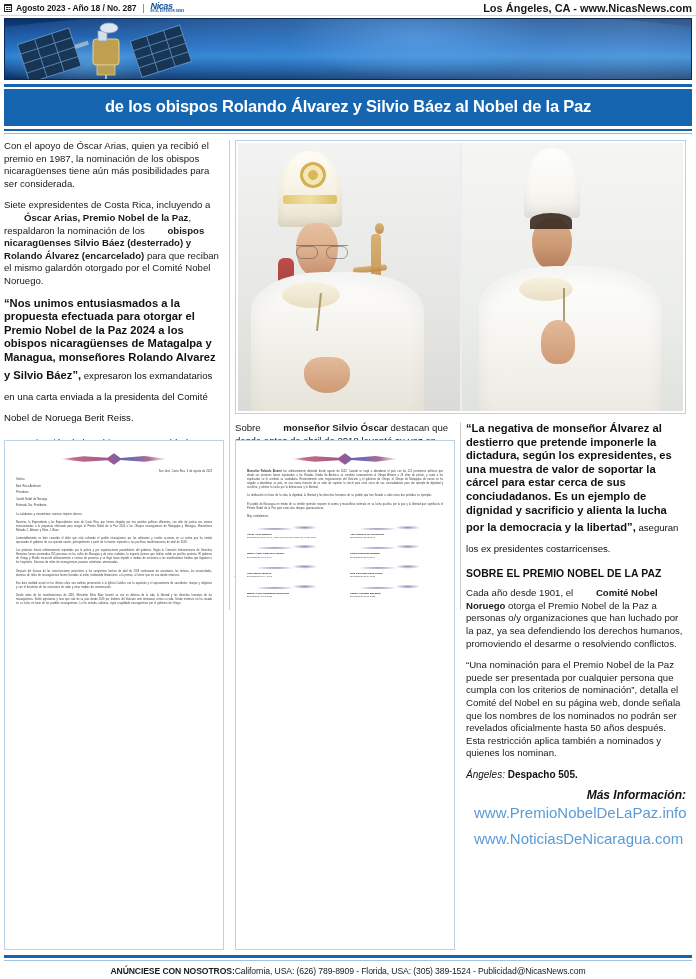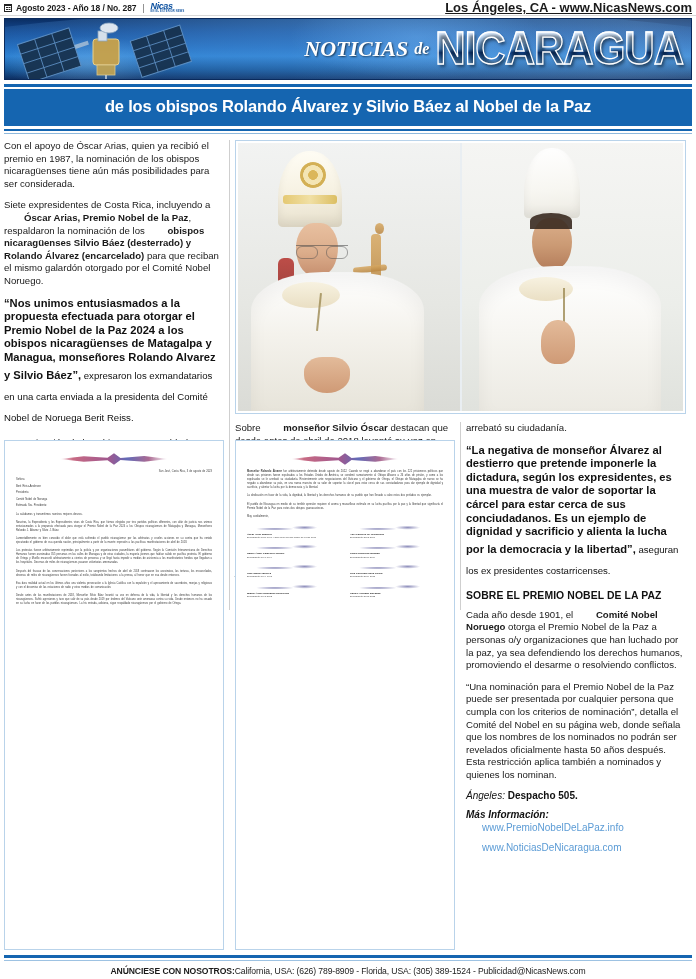--- a/index.html
+++ b/index.html
@@ -63,25 +63,24 @@
   }
   .nicas-logo .sub {
     display: block;
     font-size: 2.6px;
     font-style: normal;
     letter-spacing: 0.2px;
     color: #0e52a0;
     line-height: 3px;
   }
   .topbar-right {
-    font-size: 13px;
+    font-size: 11px;
     font-weight: bold;
     color: #1a1a1a;
     white-space: nowrap;
-    text-decoration: underline;
   }
 
   
   .masthead {
     position: relative;
     height: 62px;
     margin: 2px 4px 0 4px;
     background: linear-gradient(180deg,#0b2e63 0%, #134b95 22%, #1f6bbd 48%, #2a7fd0 62%, #135091 85%, #0a2a5c 100%);
     overflow: hidden;
     border: 1px solid #0a2a5c;
@@ -222,28 +221,29 @@
   }
   .courtesy {
     margin: 2px 0 8px 0;
     font-size: 10px;
     font-style: italic;
     color: #111;
   }
   .courtesy b { font-style: normal; }
   .moreinfo {
     margin: 0 0 2px 0;
-    font-size: 10px;
+    font-size: 12px;
     font-style: italic;
     font-weight: bold;
     color: #111;
+    text-align: right;
   }
   .weblink {
-    margin: 0 0 9px 16px;
-    font-size: 10px;
+    margin: 0 0 9px 8px;
+    font-size: 15px;
     color: #5b9bd5;
     text-decoration: none;
     display: block;
   }
 
   
   .photo-box {
     position: absolute;
     left: 231px; top: 0;
     width: 451px; height: 274px;
@@ -468,25 +468,20 @@
       <g transform="translate(74,12)">
         <rect x="4" y="10" width="26" height="26" rx="3" fill="#c8a24a" stroke="#f0d58c" stroke-width="1"></rect>
         <rect x="9" y="2" width="9" height="10" fill="#dfe7ee" stroke="#8fa8bf" stroke-width=".8"></rect>
         <ellipse cx="20" cy="-1" rx="9" ry="5" fill="#e8eef4" stroke="#90a9c0" stroke-width=".8"></ellipse>
         <rect x="8" y="36" width="18" height="10" fill="#bfa253" stroke="#e6cf8e" stroke-width=".8"></rect>
         <line x1="17" y1="46" x2="17" y2="54" stroke="#dfe7ee" stroke-width="1.4"></line>
       </g>
     </g>
   </svg>
 
-  <div class="mh-title">
-    <span class="mh-noticias">NOTICIAS</span>
-    <span class="mh-de">de</span>
-    <span class="mh-nicaragua">NICARAGUA</span>
-  </div>
 </div>
 <div class="mh-rule"></div>
 
 <div class="headline">
   <span class="l2">de los obispos Rolando Álvarez y Silvio Báez al Nobel de la Paz</span>
 </div>
 <div class="hl-under"></div>
 <div class="hl-under2"></div>
 
 <div class="content">
@@ -546,21 +541,20 @@
     <p class="body">
       <span>Sobre </span><b>monseñor Silvio Óscar</b><span> destacan que desde antes de abril de 2018 levantó su voz en defensa de la vida, la libertad y los derechos humanos de los nicaragüenses</span>
     </p>
     <p class="body">Sufrió agresiones y tuvo que salir de su país desde 2019 por órdenes del Vaticano ante amenazas contra su vida.</p>
     <p class="body">
       <span>Sobre </span><b>monseñor Rolando Álvarez</b><span> destacan que fue arbitrariamente detenido desde agosto del año pasado. Cuando se negó abandonar el país junto a otros 222 presos políticos expulsados a Estados Unidos fue condenado a 26 años de cárcel y se le</span>
     </p>
   </div>
 
   <div class="col col-3" style="top:282px;">
-    <p class="body">arrebató su ciudadanía.</p>
     <p class="quote">
       <span>“La negativa de monseñor Álvarez al destierro que pretende imponerle la dictadura, según los expresidentes, es una muestra de valor de soportar la cárcel para estar cerca de sus conciudadanos. Es un ejemplo de dignidad y sacrificio y alienta la lucha por la democracia y la libertad”,</span><span class="norm"> aseguran los ex presidentes costarricenses.</span>
     </p>
     <div class="sec-head">SOBRE EL PREMIO NOBEL DE LA PAZ</div>
     <p class="body">
       <span>Cada año desde 1901, el </span><b>Comité Nobel Noruego</b><span> otorga el Premio Nobel de la Paz a personas o/y organizaciones que han luchado por la paz, ya sea defendiendo los derechos humanos, promoviendo el desarme o resolviendo conflictos.</span>
     </p>
     <p class="body">“Una nominación para el Premio Nobel de la Paz puede ser presentada por cualquier persona que cumpla con los criterios de nominación”, detalla el Comité del Nobel en su página web, donde señala que los nombres de los nominados no podrán ser revelados oficialmente hasta 50 años después. Esta restricción aplica también a nominados y quienes los nominan.</p>
     <div class="courtesy">
       <span>Ángeles: </span><b>Despacho 505.</b>

